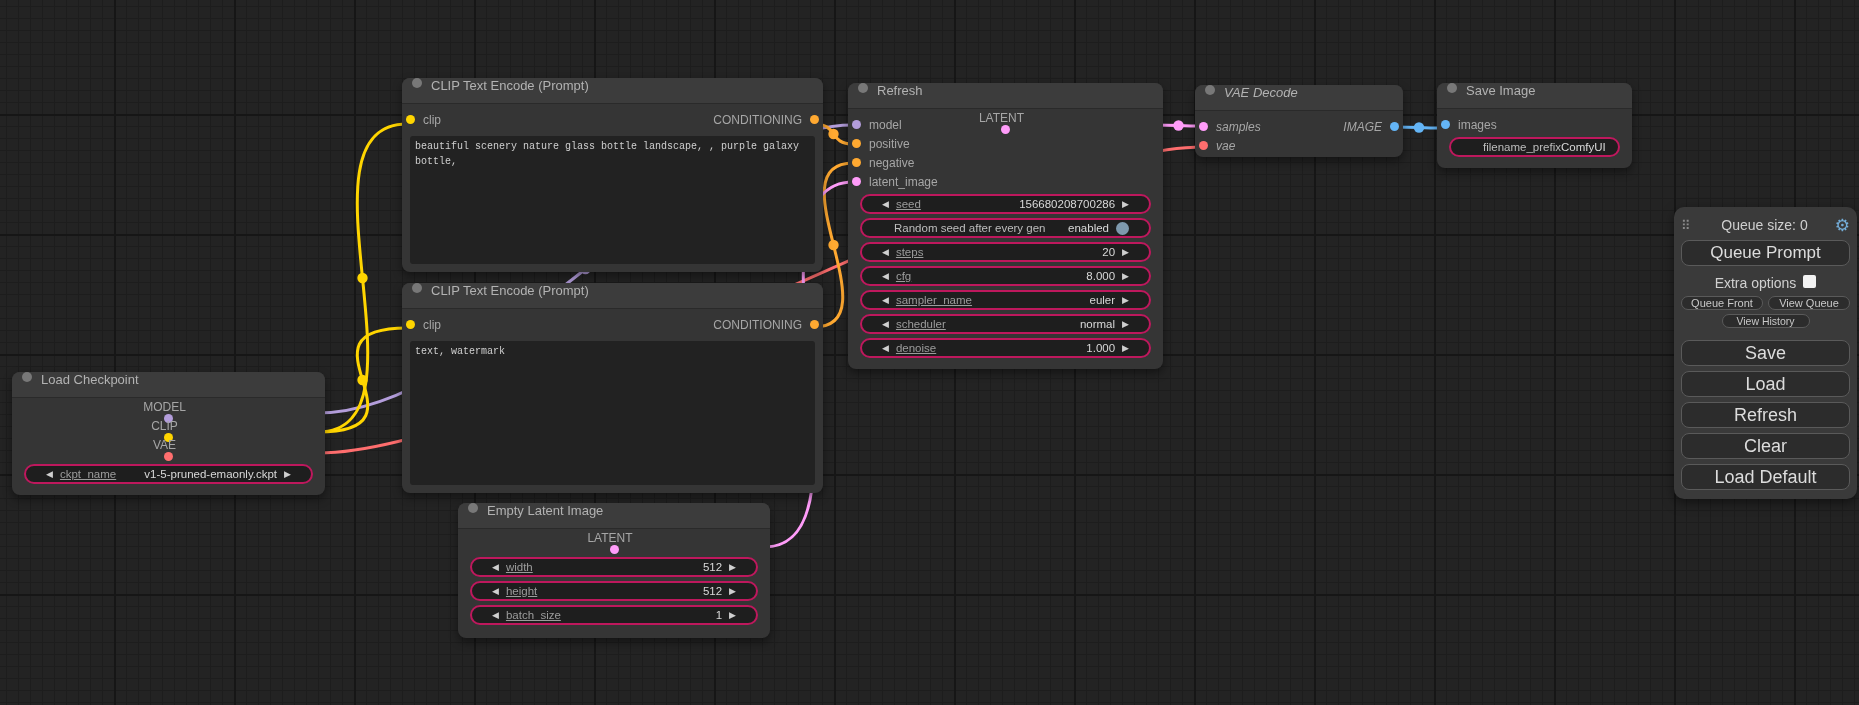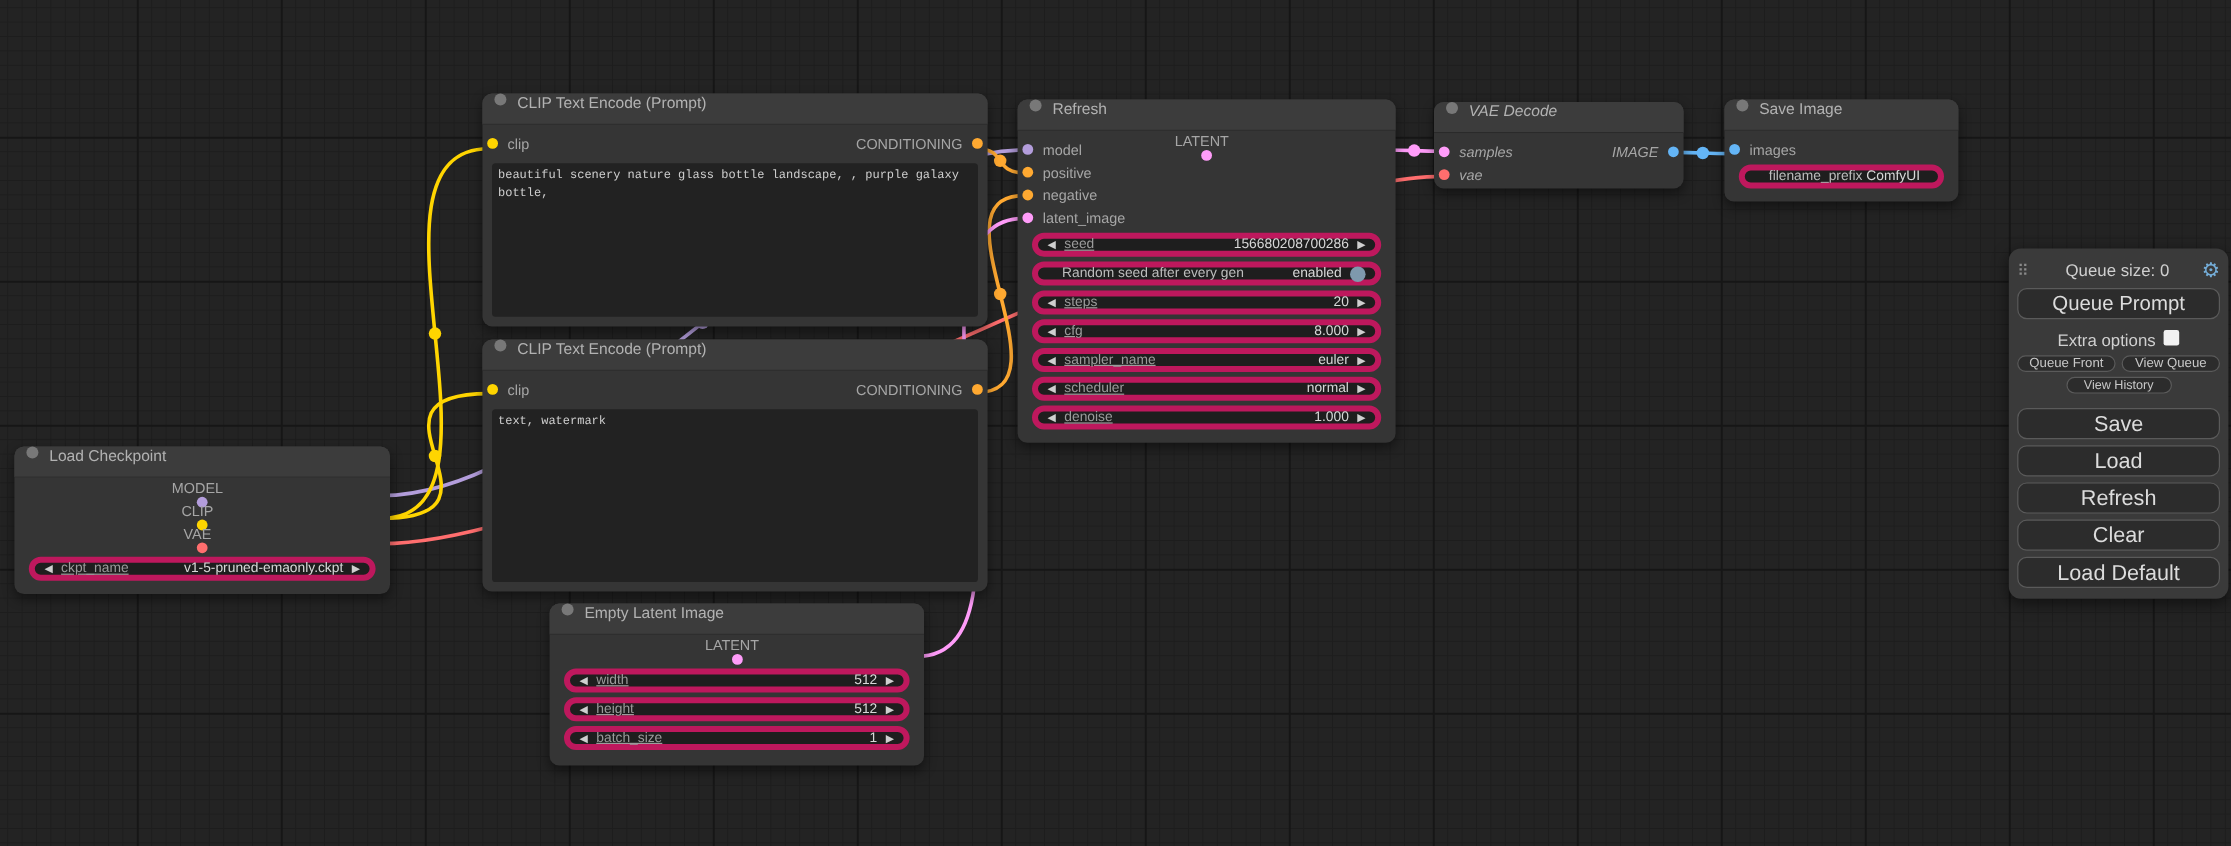--- a/index.html
+++ b/index.html
@@ -40,22 +40,22 @@
   .dual-row{justify-content:space-between;}
   .dual-left,.dual-right{display:flex;align-items:center;height:19px;}
   .c-model{background:#B39DDB;}
   .c-clip{background:#FFD500;}
   .c-vae{background:#FF6E6E;}
   .c-cond{background:#FFA931;}
   .c-latent{background:#FF9CF9;}
   .c-image{background:#64B5F6;}
   .widget{
     height:20px;margin:3px 12px 4px 12px;background:#1e1e1e;
-    border:5px solid #be185d;border-radius:11px;
-    display:flex;align-items:center;padding:0 8px;
+    border:2px solid #be185d;border-radius:11px;
+    display:flex;align-items:center;padding:0 20px;
     font-size:11.5px;box-sizing:border-box;justify-content:space-between;
   }
   .w-arrow{color:#cfcfcf;font-size:9px;line-height:1;}
   .w-label{color:#9c9c9c;margin-left:7px;white-space:nowrap;text-decoration:underline;}
   .w-value{color:#d8d8d8;margin-left:auto;margin-right:7px;white-space:nowrap;}
   .w-center-label{color:#bdbdbd;margin-left:12px;white-space:nowrap;}
   .toggle-circle{width:13px;height:13px;border-radius:50%;background:#7e99ad;flex:0 0 auto;}
   .prompt-box{
     position:absolute;left:8px;right:8px;bottom:8px;top:58px;
     background:#222;border-radius:3px;

